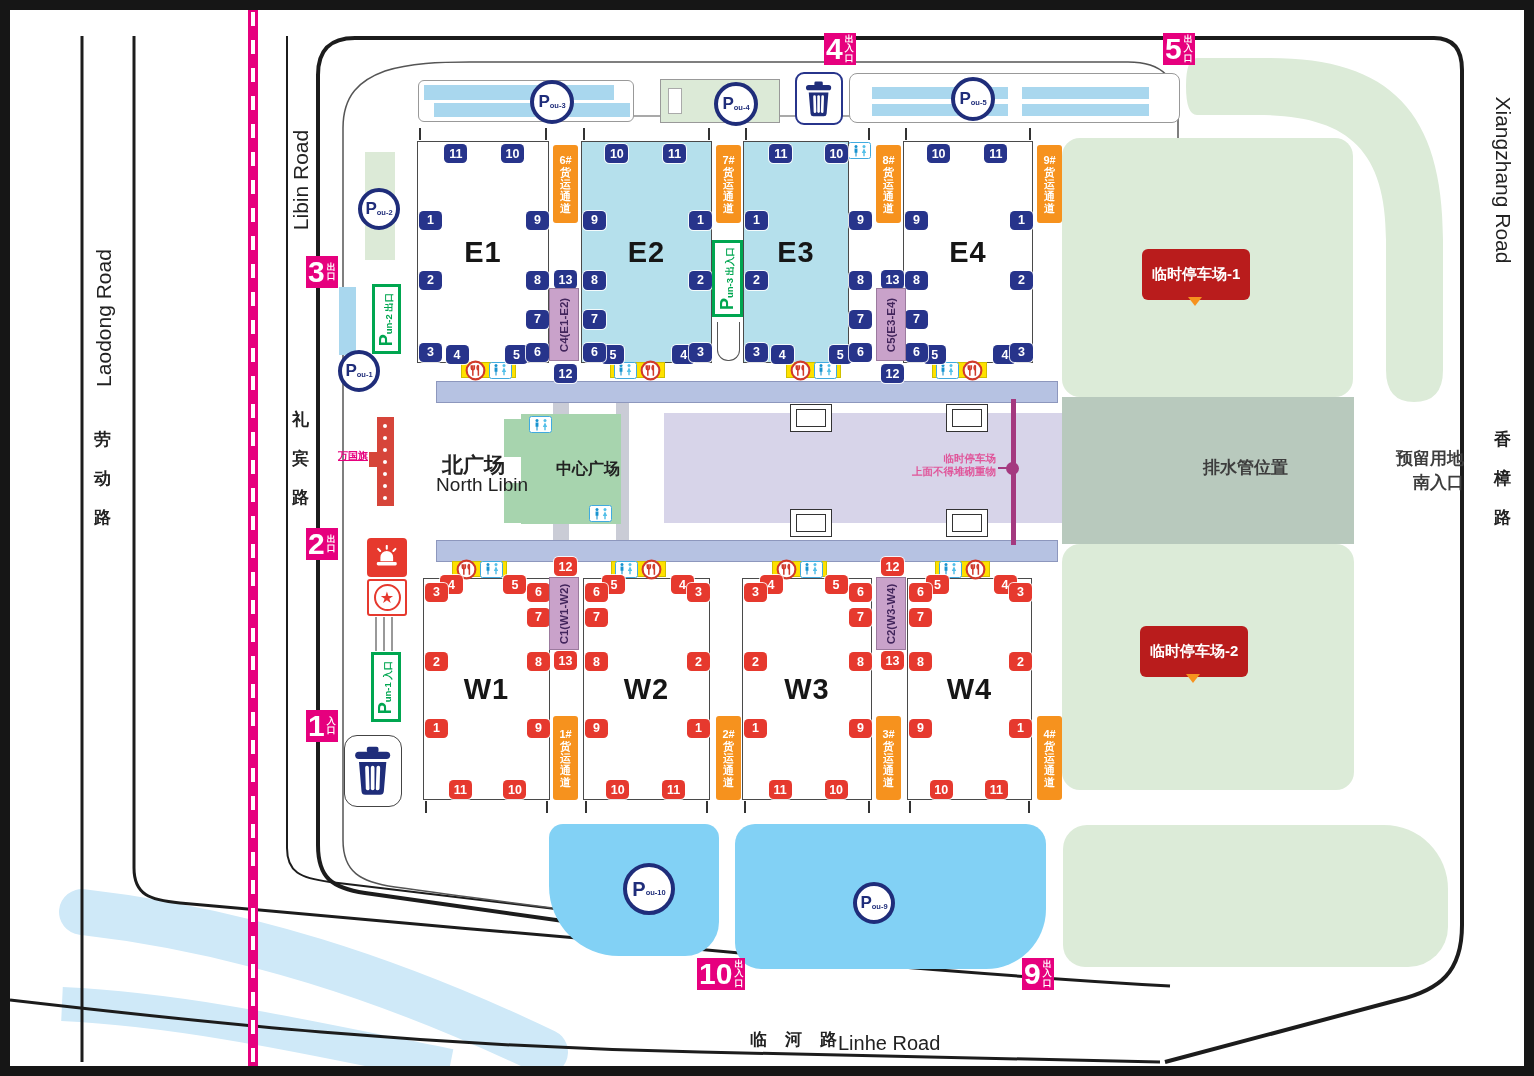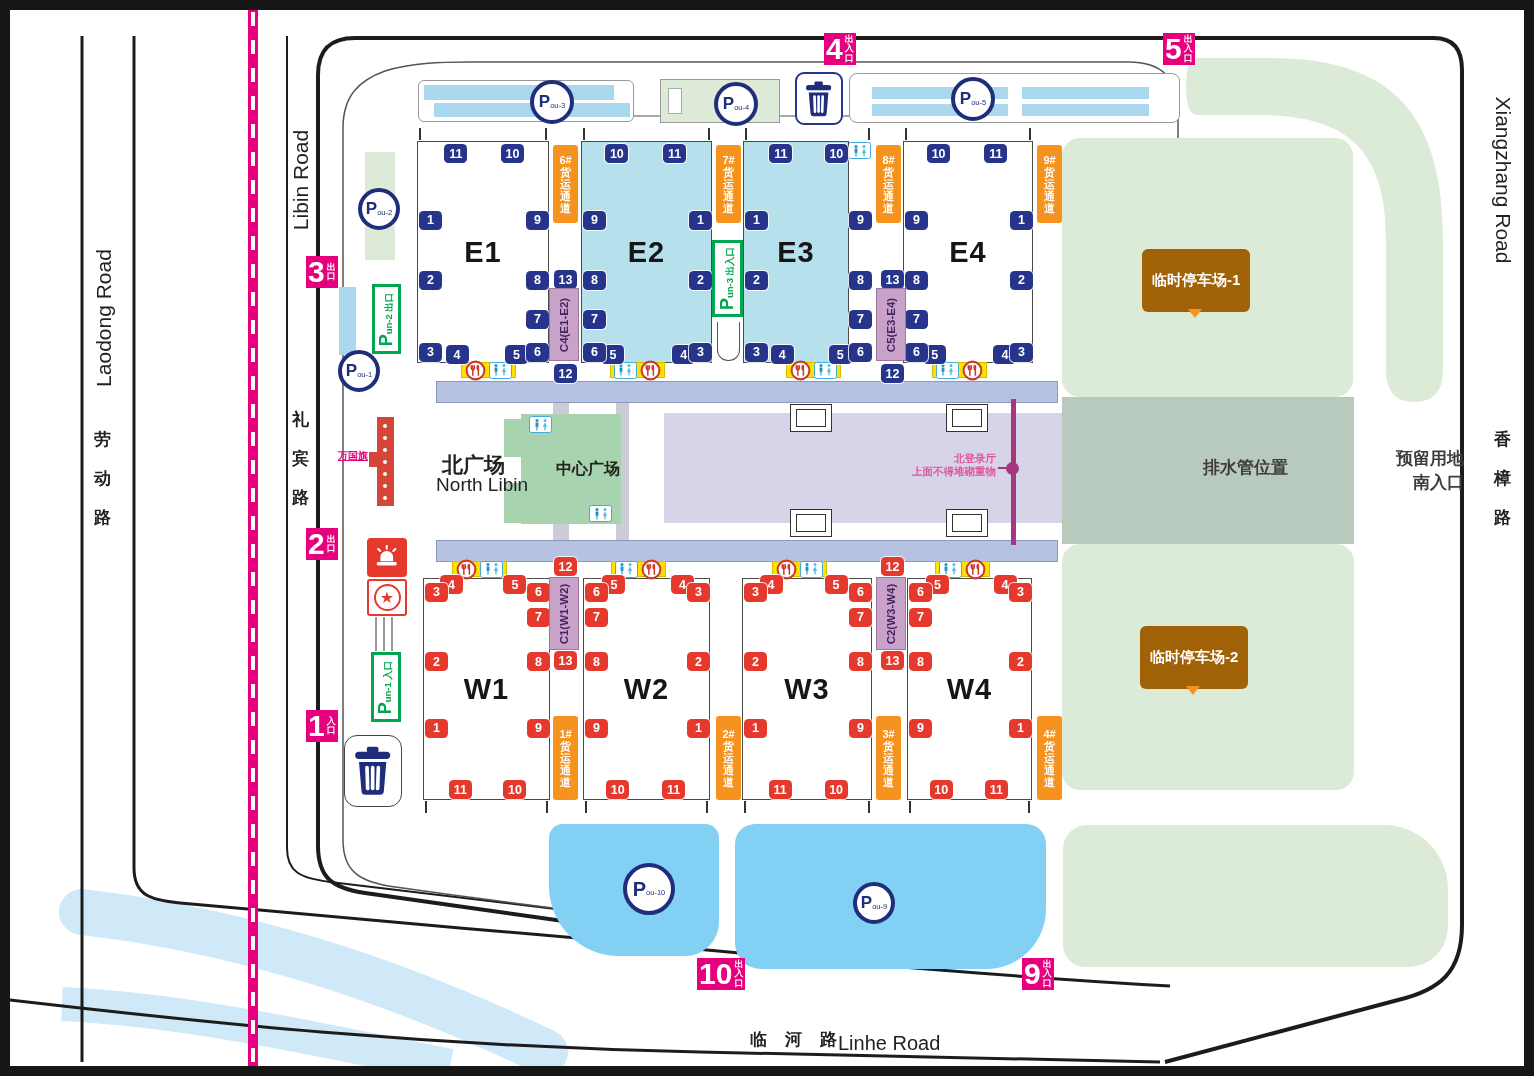--- a/index.html
+++ b/index.html
@@ -17,27 +17,27 @@
       display:flex;align-items:center;justify-content:center;gap:2px;box-sizing:border-box}
   .lane{position:absolute;width:25px;background:#f6921e;border-radius:3px;color:#fff;display:flex;flex-direction:column;
         align-items:center;justify-content:center;font:bold 11px/12px "Liberation Sans",sans-serif}
   .link{position:absolute;width:30px;background:#c9a2ca;border:1px solid #9b7a9e;display:flex;align-items:center;justify-content:center;box-sizing:border-box}
   .link span{transform:rotate(-90deg);white-space:nowrap;font:bold 11.5px "Liberation Sans",sans-serif;color:#42255c}
   .entr{position:absolute;background:#e6007e;color:#fff;display:flex;align-items:center;justify-content:center;gap:2px;padding:1px 2px}
   .entr .n{font:bold 30px/1 "Liberation Sans",sans-serif}
   .entr .sfx{display:flex;flex-direction:column;font:bold 9px/9.5px "Liberation Sans",sans-serif}
   .pou{position:absolute;background:#fff;border:4px solid #1f2d7a;border-radius:50%;color:#1f2d7a;
        display:flex;align-items:center;justify-content:center;font:bold 17px "Liberation Sans",sans-serif;box-sizing:border-box}
-  .pou i{font-style:normal;font-size:7.5px;font-weight:normal;margin-top:7px;letter-spacing:0}
+  .pou i{font-style:normal;font-size:7.5px;font-weight:bold;margin-top:7px;letter-spacing:0}
   .pun{position:absolute;background:#fff;border:3px solid #00a650;display:flex;align-items:center;justify-content:center;box-sizing:border-box}
   .pun span{transform:rotate(-90deg);white-space:nowrap;color:#00a650;font:bold 9.5px "Liberation Sans",sans-serif}
   .pun b{font-size:18px}
   .vroad{position:absolute;width:220px;font:21px "Liberation Sans",sans-serif;color:#222;text-align:center;white-space:nowrap}
   .vchars{position:absolute;display:flex;flex-direction:column;gap:16px;font:bold 17px "Liberation Sans",sans-serif;color:#222}
-  .callout{position:absolute;background:#a16207;color:#fff;font:bold 15px "Liberation Sans",sans-serif;padding:22px 10px;border-radius:6px;white-space:nowrap;z-index:30}
+  .callout{position:absolute;background:#b91c1c;color:#fff;font:bold 15px "Liberation Sans",sans-serif;padding:16px 10px;border-radius:6px;white-space:nowrap;z-index:30}
   .callout:after{content:"";position:absolute;left:42%;bottom:-13px;border:7px solid transparent;border-top:9px solid #f6921e}
   .arealabel{position:absolute;font:bold 17px "Liberation Sans",sans-serif;color:#3d3d3d;text-align:right;white-space:nowrap}
   .ystrip{position:absolute;height:16px;background:#ffe100;border:1px solid #cfc000;display:flex;align-items:center;justify-content:center;gap:3px;padding:0 3px;box-sizing:border-box}
   .tick{position:absolute;width:2px;height:12px;background:#333}
   .stair{position:absolute;background:#fff;border:1.2px solid #333;box-sizing:border-box}
   .stair>div{position:absolute;left:5px;right:5px;top:4px;bottom:4px;border:1.2px solid #333}
 </style>
 </head>
 <body>
 
@@ -94,21 +94,21 @@
     <div>预留用地</div>
     <div>南入口</div>
   </div>
   <div class="arealabel" style="left:395px;top:451px;width:110px;font-size:21px;color:#222">北广场</div>
   <div class="arealabel" style="left:378px;top:474px;width:150px;font-size:19px;font-weight:normal;color:#222">North Libin</div>
 
   <div class="abs" style="left:1011px;top:399px;width:5px;height:146px;background:#a4397f;z-index:22"></div>
   <div class="abs" style="left:1006px;top:462px;width:13px;height:13px;border-radius:50%;background:#a4397f;z-index:22"></div>
   <div class="abs" style="left:998px;top:467px;width:10px;height:2px;background:#a4397f;z-index:22"></div>
   <div class="abs" style="left:862px;top:452px;width:134px;text-align:right;font:bold 10.5px/13px 'Liberation Sans',sans-serif;color:#e0559a;z-index:22">
-    <div>北登录厅</div>
+    <div>临时停车场</div>
     <div>上面不得堆砌重物</div>
   </div>
 
   <div class="abs" style="left:377px;top:417px;width:17px;height:89px;background:#d6453a;z-index:21"></div>
   <div class="abs" style="left:369px;top:452px;width:9px;height:15px;background:#d6453a;z-index:21"></div>
   <div class="abs" style="left:338px;top:449px;font:bold 10px 'Liberation Sans',sans-serif;color:#e6007e;text-decoration:underline;z-index:21">万国旗</div>
 
   <div class="vroad" style="left:-6px;top:306px;transform:rotate(-90deg)">Laodong Road</div>
   <div class="vroad" style="left:191px;top:168px;transform:rotate(-90deg)">Libin Road</div>
   <div class="vroad" style="left:1393px;top:168px;transform:rotate(90deg)">Xiangzhang Road</div>

